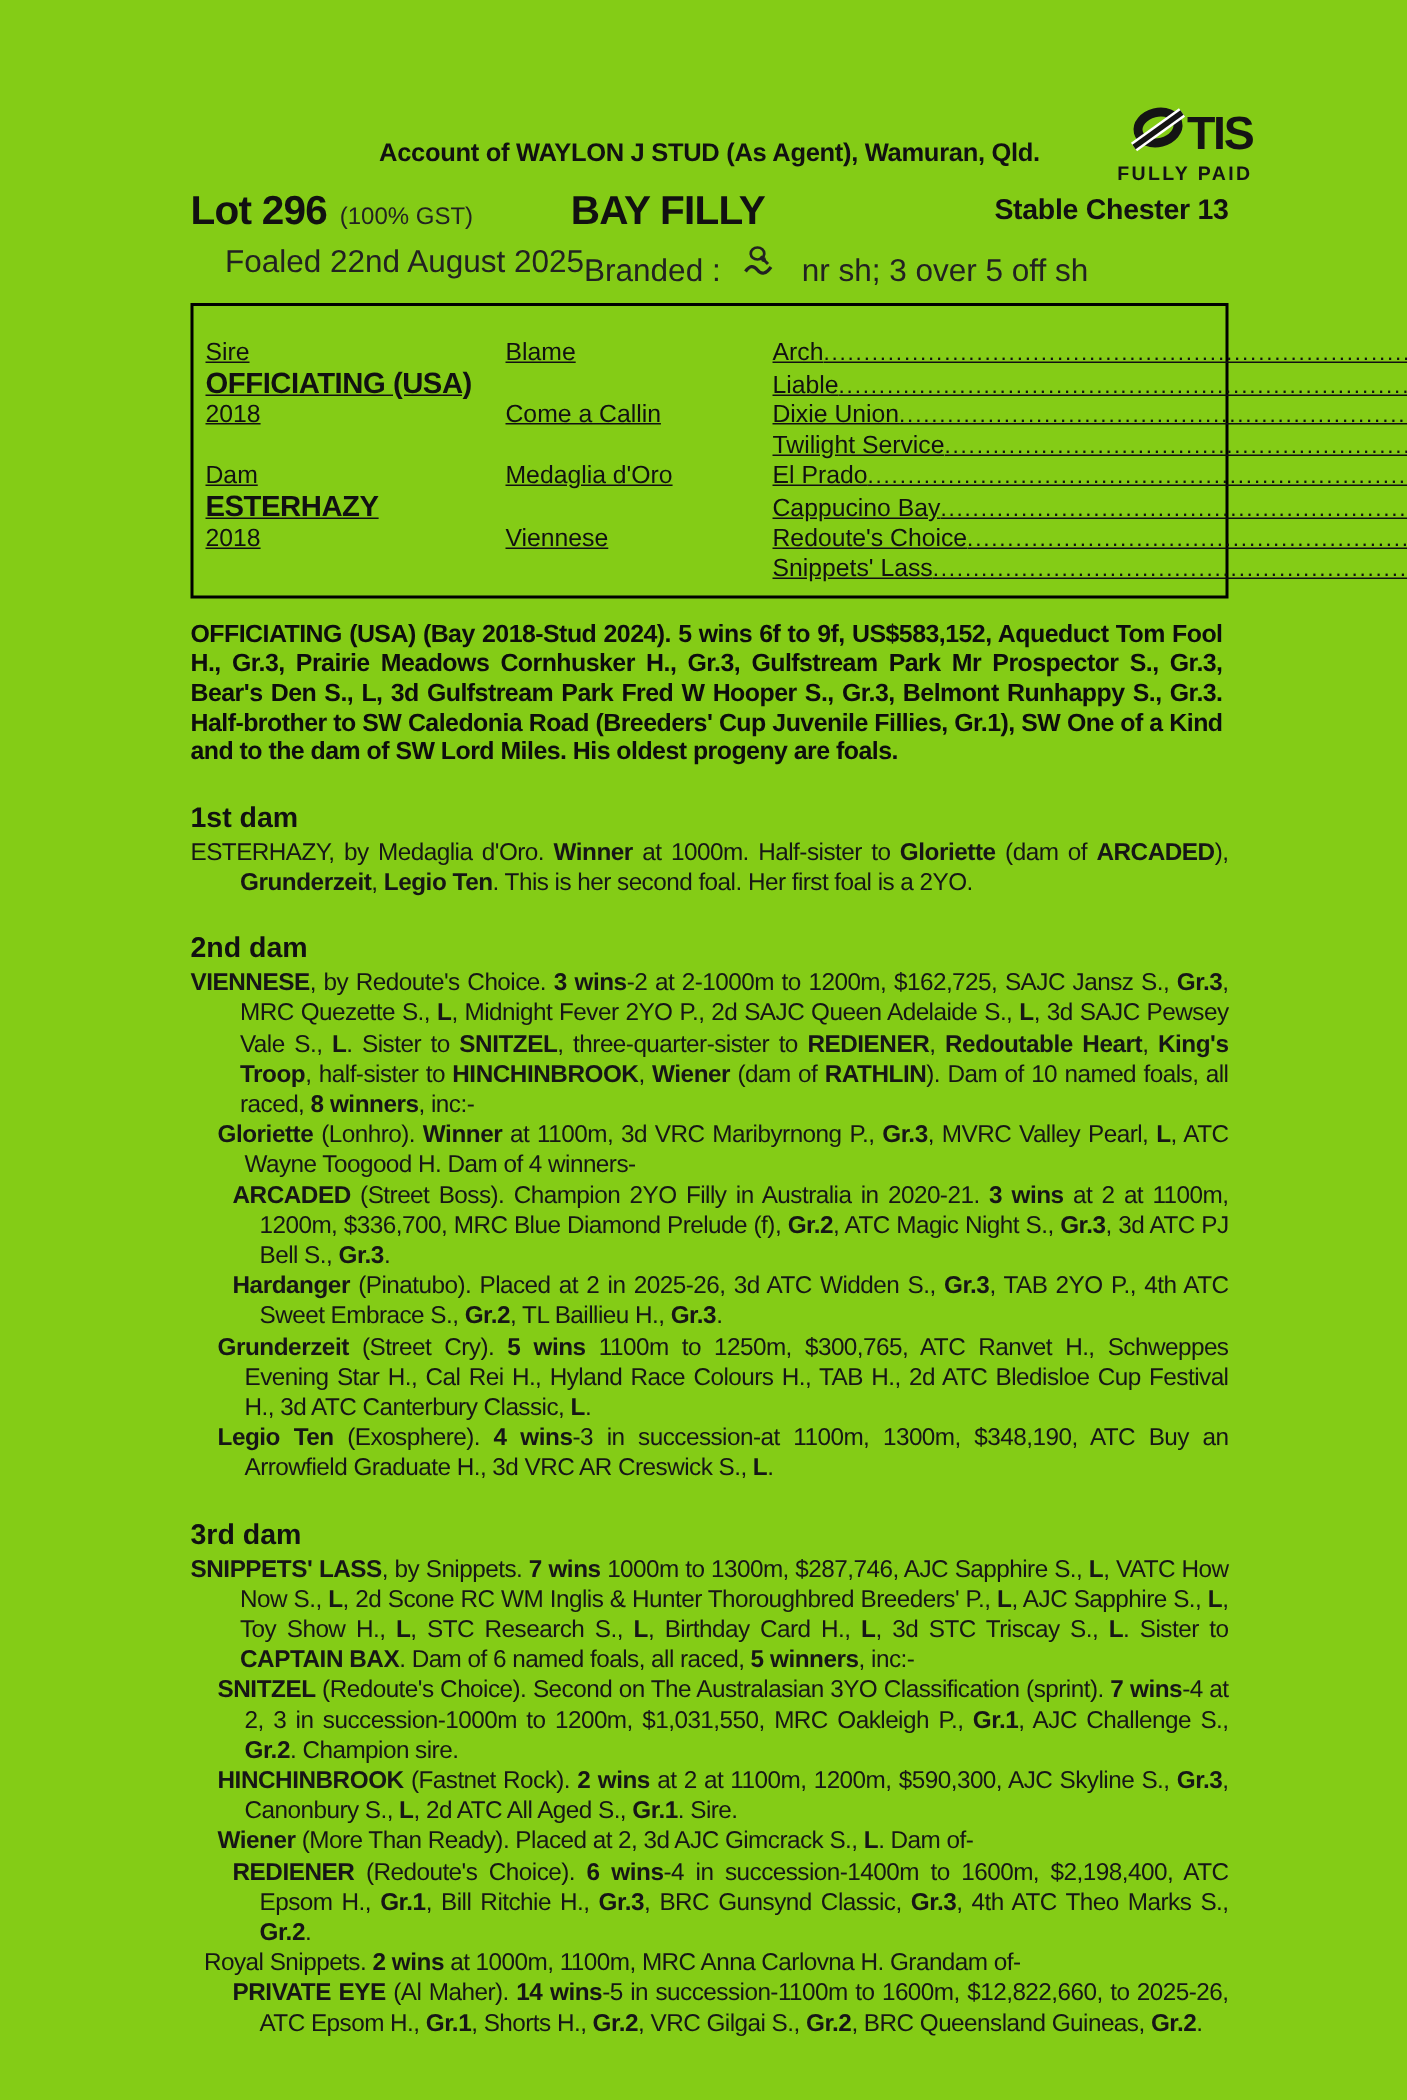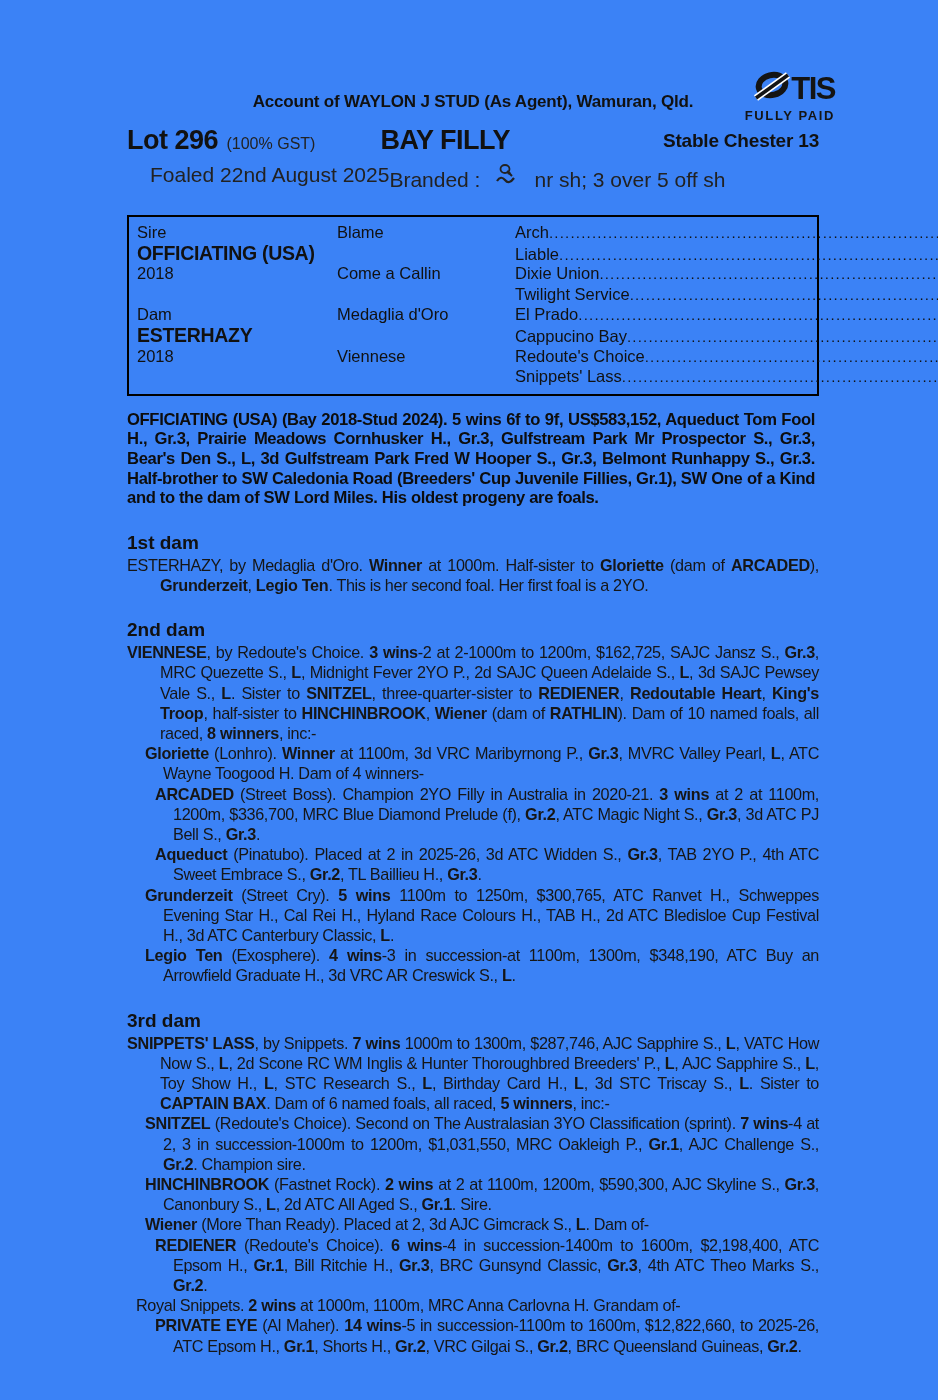--- a/index.html
+++ b/index.html
@@ -1,36 +1,36 @@
 <!DOCTYPE html>
 <html><head>
 <meta charset="utf-8">
 <style>
   html,body{margin:0;padding:0;background:#ffffff;}
-  .page{position:relative;width:938px;height:1400px;background:#3b82f6;overflow:hidden;
+  .page{position:relative;width:938px;height:1400px;background:#84cc16;overflow:hidden;
         font-family:"Liberation Sans","DejaVu Sans",sans-serif;color:#111;}
   .content{position:relative;width:692px;margin-left:127px;padding-top:92px;}
 
   
   .account-row{position:relative;text-align:center;font-weight:bold;font-size:17px;letter-spacing:-0.2px;}
   .logo{position:absolute;right:-16px;top:-22px;width:140px;text-align:right;}
   .logo-top{display:flex;align-items:center;justify-content:flex-end;}
   .logo-tis{font-weight:bold;font-size:31px;letter-spacing:-1.5px;line-height:30px;color:#141414;}
   .logo-sub{font-weight:bold;font-size:13px;letter-spacing:1.6px;color:#141414;margin-top:1px;}
   .lot-row{position:relative;margin-top:13px;height:32px;}
   .lot-num{font-weight:bold;font-size:27px;letter-spacing:-0.5px;}
   .lot-gst{font-size:16px;color:#222;margin-left:4px;}
   .big-title{position:absolute;left:46%;top:0;transform:translateX(-50%);font-weight:bold;font-size:27px;letter-spacing:-0.5px;}
   .stable{position:absolute;right:0;top:5px;font-weight:bold;font-size:19px;letter-spacing:-0.2px;}
   .foaled-row{display:flex;justify-content:flex-start;margin-top:6px;font-size:21px;color:#222;margin-left:23px;}
   .branded{display:flex;align-items:flex-end;gap:13px;}
   .brand-glyph{display:inline-block;margin:0 2px;}
 
   
-  .ped-table{border:2px solid #000;margin-top:23px;padding:5px 8px 7px 8px;}
+  .ped-table{border:2px solid #000;margin-top:9px;padding:21px 8px 7px 8px;text-decoration:underline;}
   .ped-row{display:flex;line-height:20.6px;height:20.6px;align-items:baseline;}
   .ped-c1{width:200px;font-size:16.5px;flex:none;white-space:nowrap;}
   .ped-c1.bold-name{font-weight:bold;font-size:19.5px;letter-spacing:-0.3px;}
   .ped-c2{width:178px;font-size:16.5px;flex:none;white-space:nowrap;}
   .ped-c3{flex:1;display:flex;align-items:baseline;font-size:16.5px;}
   .ped-c3 .pl{white-space:nowrap;}
   .dots{flex:1;overflow:hidden;white-space:nowrap;min-width:10px;}
   .dots::after{content:"....................................................................................................";letter-spacing:1.2px;font-size:15px;}
 
   
@@ -161,21 +161,21 @@
 
     <p class="sire-para">OFFICIATING (USA) (Bay 2018-Stud 2024). 5 wins 6f to 9f, US$583,152, Aqueduct Tom Fool H., Gr.3, Prairie Meadows Cornhusker H., Gr.3, Gulfstream Park Mr Prospector S., Gr.3, Bear's Den S., L, 3d Gulfstream Park Fred W Hooper S., Gr.3, Belmont Runhappy S., Gr.3. Half-brother to SW Caledonia Road (Breeders' Cup Juvenile Fillies, Gr.1), SW One of a Kind and to the dam of SW Lord Miles. His oldest progeny are foals.</p>
 
     <div id="sections">
         <div class="dam-heading">1st dam</div>
         <p class="para lv0">ESTERHAZY, by Medaglia d'Oro. <b>Winner</b> at 1000m. Half-sister to <b>Gloriette</b> (dam of <b>ARCADED</b>), <b>Grunderzeit</b>, <b>Legio Ten</b>. This is her second foal. Her first foal is a 2YO.</p>
         <div class="dam-heading">2nd dam</div>
         <p class="para lv0"><b>VIENNESE</b>, by Redoute's Choice. <b>3 wins</b>-2 at 2-1000m to 1200m, $162,725, SAJC Jansz S., <b>Gr.3</b>, MRC Quezette S., <b>L</b>, Midnight Fever 2YO P., 2d SAJC Queen Adelaide S., <b>L</b>, 3d SAJC Pewsey Vale S., <b>L</b>. Sister to <b>SNITZEL</b>, three-quarter-sister to <b>REDIENER</b>, <b>Redoutable Heart</b>, <b>King's Troop</b>, half-sister to <b>HINCHINBROOK</b>, <b>Wiener</b> (dam of <b>RATHLIN</b>). Dam of 10 named foals, all raced, <b>8 winners</b>, inc:-</p>
         <p class="para lv1"><b>Gloriette</b> (Lonhro). <b>Winner</b> at 1100m, 3d VRC Maribyrnong P., <b>Gr.3</b>, MVRC Valley Pearl, <b>L</b>, ATC Wayne Toogood H. Dam of 4 winners-</p>
         <p class="para lv2"><b>ARCADED</b> (Street Boss). Champion 2YO Filly in Australia in 2020-21. <b>3 wins</b> at 2 at 1100m, 1200m, $336,700, MRC Blue Diamond Prelude (f), <b>Gr.2</b>, ATC Magic Night S., <b>Gr.3</b>, 3d ATC PJ Bell S., <b>Gr.3</b>.</p>
-        <p class="para lv2"><b>Aqueduct</b> (Pinatubo). Placed at 2 in 2025-26, 3d ATC Widden S., <b>Gr.3</b>, TAB 2YO P., 4th ATC Sweet Embrace S., <b>Gr.2</b>, TL Baillieu H., <b>Gr.3</b>.</p>
+        <p class="para lv2"><b>Hardanger</b> (Pinatubo). Placed at 2 in 2025-26, 3d ATC Widden S., <b>Gr.3</b>, TAB 2YO P., 4th ATC Sweet Embrace S., <b>Gr.2</b>, TL Baillieu H., <b>Gr.3</b>.</p>
         <p class="para lv1"><b>Grunderzeit</b> (Street Cry). <b>5 wins</b> 1100m to 1250m, $300,765, ATC Ranvet H., Schweppes Evening Star H., Cal Rei H., Hyland Race Colours H., TAB H., 2d ATC Bledisloe Cup Festival H., 3d ATC Canterbury Classic, <b>L</b>.</p>
         <p class="para lv1"><b>Legio Ten</b> (Exosphere). <b>4 wins</b>-3 in succession-at 1100m, 1300m, $348,190, ATC Buy an Arrowfield Graduate H., 3d VRC AR Creswick S., <b>L</b>.</p>
         <div class="dam-heading">3rd dam</div>
         <p class="para lv0"><b>SNIPPETS' LASS</b>, by Snippets. <b>7 wins</b> 1000m to 1300m, $287,746, AJC Sapphire S., <b>L</b>, VATC How Now S., <b>L</b>, 2d Scone RC WM Inglis &amp; Hunter Thoroughbred Breeders' P., <b>L</b>, AJC Sapphire S., <b>L</b>, Toy Show H., <b>L</b>, STC Research S., <b>L</b>, Birthday Card H., <b>L</b>, 3d STC Triscay S., <b>L</b>. Sister to <b>CAPTAIN BAX</b>. Dam of 6 named foals, all raced, <b>5 winners</b>, inc:-</p>
         <p class="para lv1"><b>SNITZEL</b> (Redoute's Choice). Second on The Australasian 3YO Classification (sprint). <b>7 wins</b>-4 at 2, 3 in succession-1000m to 1200m, $1,031,550, MRC Oakleigh P., <b>Gr.1</b>, AJC Challenge S., <b>Gr.2</b>. Champion sire.</p>
         <p class="para lv1"><b>HINCHINBROOK</b> (Fastnet Rock). <b>2 wins</b> at 2 at 1100m, 1200m, $590,300, AJC Skyline S., <b>Gr.3</b>, Canonbury S., <b>L</b>, 2d ATC All Aged S., <b>Gr.1</b>. Sire.</p>
         <p class="para lv1"><b>Wiener</b> (More Than Ready). Placed at 2, 3d AJC Gimcrack S., <b>L</b>. Dam of-</p>
         <p class="para lv2"><b>REDIENER</b> (Redoute's Choice). <b>6 wins</b>-4 in succession-1400m to 1600m, $2,198,400, ATC Epsom H., <b>Gr.1</b>, Bill Ritchie H., <b>Gr.3</b>, BRC Gunsynd Classic, <b>Gr.3</b>, 4th ATC Theo Marks S., <b>Gr.2</b>.</p>
         <p class="para lv1p">Royal Snippets. <b>2 wins</b> at 1000m, 1100m, MRC Anna Carlovna H. Grandam of-</p>
         <p class="para lv2"><b>PRIVATE EYE</b> (Al Maher). <b>14 wins</b>-5 in succession-1100m to 1600m, $12,822,660, to 2025-26, ATC Epsom H., <b>Gr.1</b>, Shorts H., <b>Gr.2</b>, VRC Gilgai S., <b>Gr.2</b>, BRC Queensland Guineas, <b>Gr.2</b>.</p>

